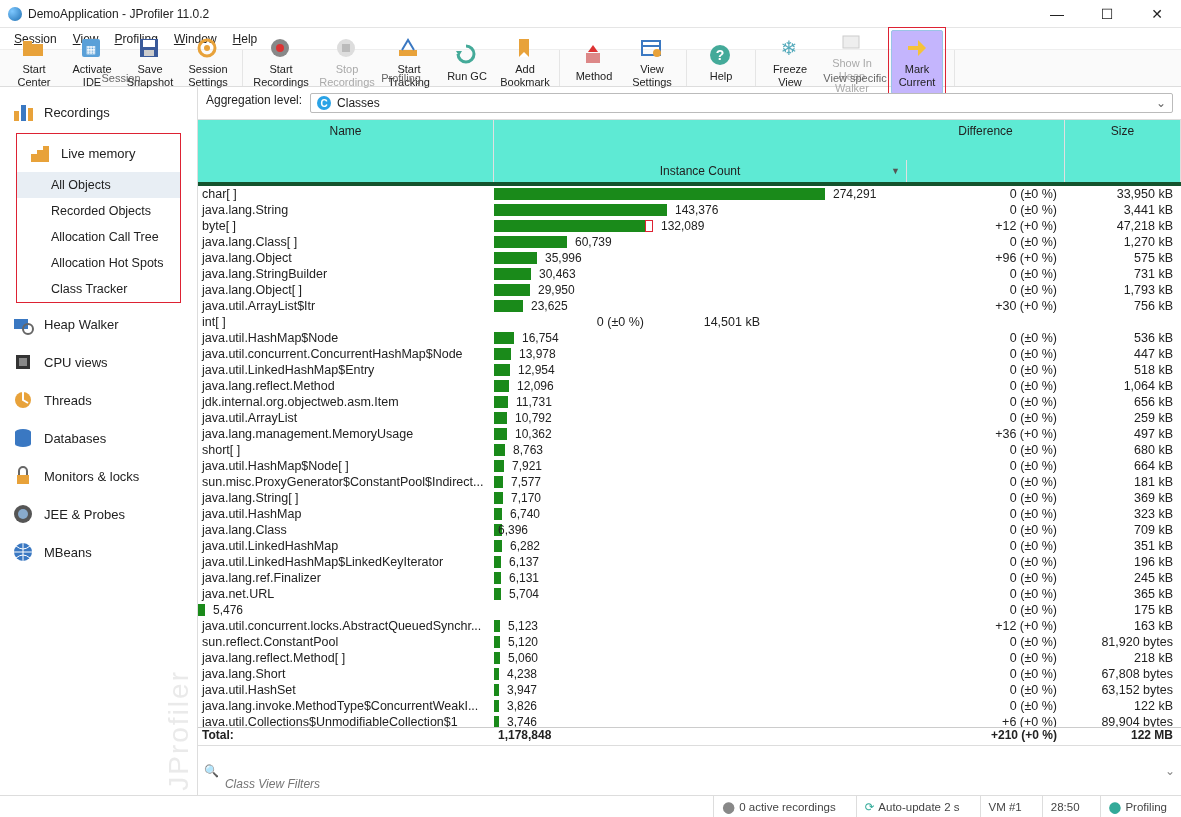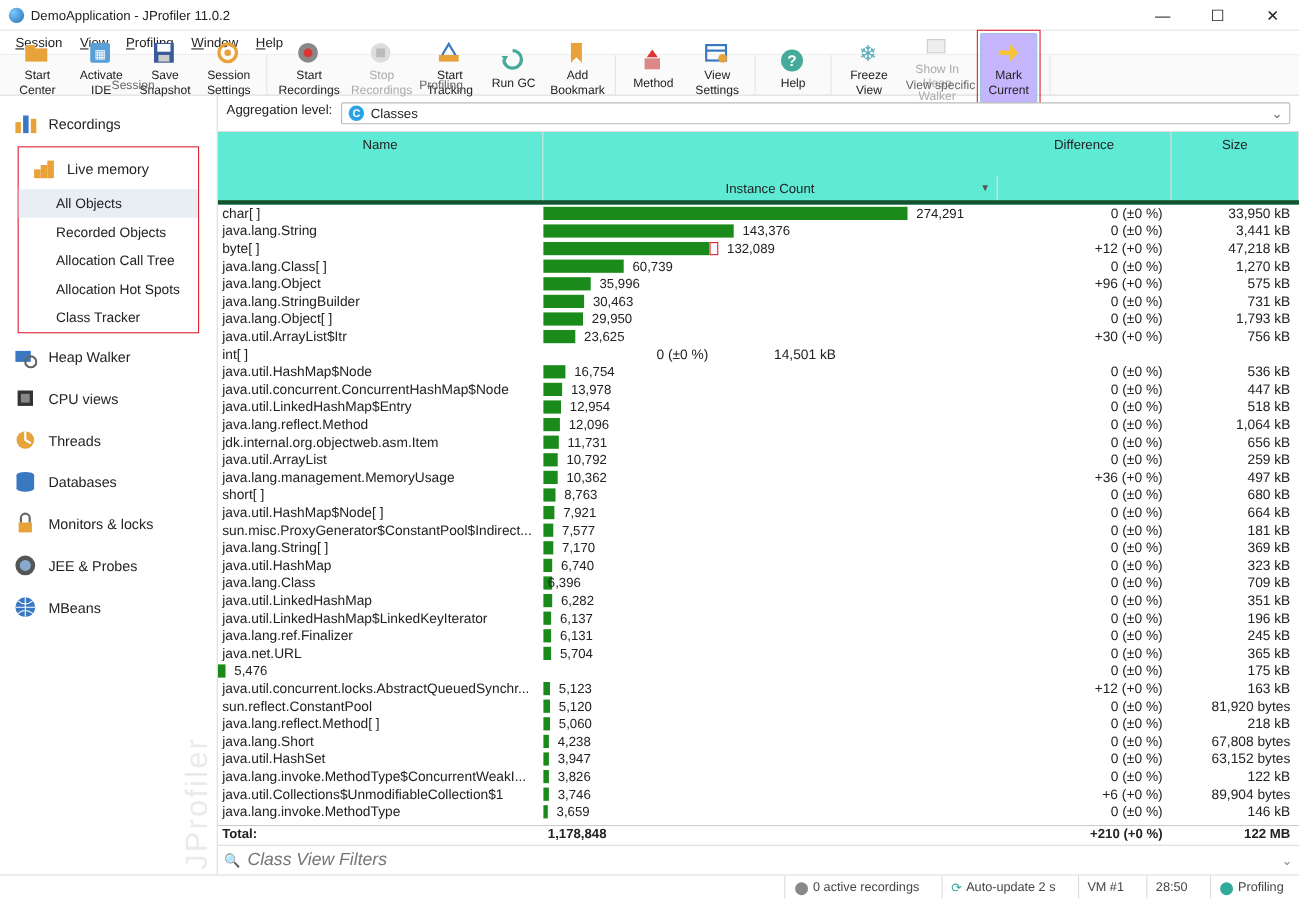--- a/index.html
+++ b/index.html
@@ -46,21 +46,21 @@
 .row { display: flex; height: 16px; align-items: center; }
 .cell-name { width: 296px; padding-left: 4px; white-space: nowrap; overflow: hidden; text-overflow: ellipsis; }
 .cell-inst { flex: 1; position: relative; height: 14px; }
 .bar { position: absolute; left: 0; top: 1px; height: 12px; background: #1a8a1a; }
 .bar.mark { border:1px solid #d23; background:#fff; }
 .count { position: absolute; top: 0; font-size: 12px; padding-left: 4px; }
 .cell-diff { width: 158px; text-align: right; padding-right: 8px; }
 .cell-size { width: 116px; text-align: right; padding-right: 8px; }
 .totalrow { border-top: 1px solid #ccc; font-weight: bold; display: flex; height: 18px; align-items: flex-start; }
 .filterbar { border-top: 1px solid #ddd; padding: 4px 6px; display: flex; align-items: center; gap: 6px; }
-.filterbar input { flex: 1; border: none; outline: none; font-style: italic; color: #0f172a; font-size: 16px; }
+.filterbar input { flex: 1; border: none; outline: none; font-style: italic; color: #0f172a; font-size: 12px; margin-top: 27px; }
 .statusbar { height: 22px; border-top: 1px solid #ddd; display: flex; align-items: center; font-size: 11.5px; color: #444; padding: 0 6px; gap: 12px; justify-content: flex-end; }
 .statusbar .seg { display: flex; align-items: center; gap: 4px; border-left: 1px solid #ddd; padding: 0 8px; height: 100%; }
 .statusbar .seg:first-child { border-left: none; margin-right: auto; }
 svg { display: block; }
 </style>
 </head>
 <body>
 
 <div class="titlebar">
   <div class="app-icon"></div>

